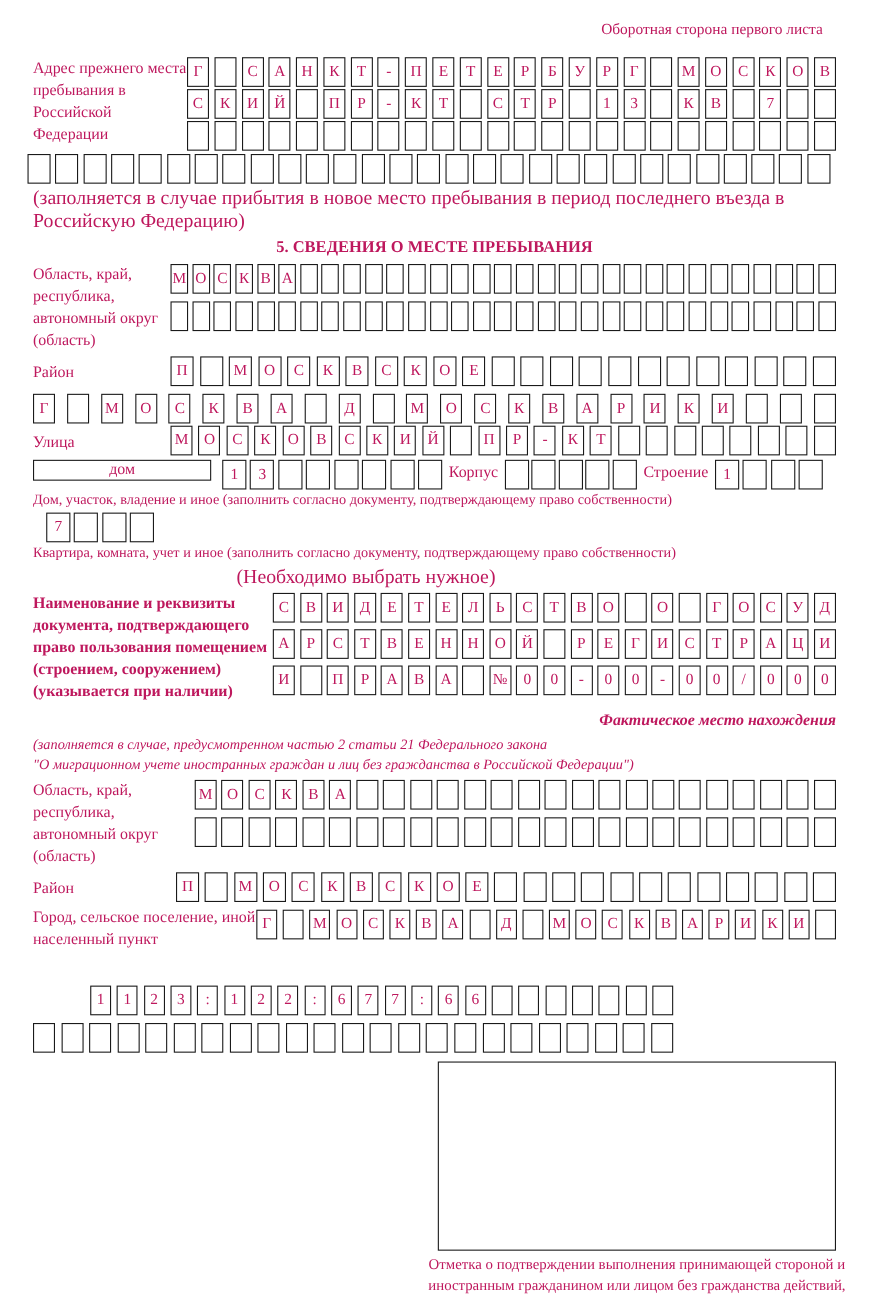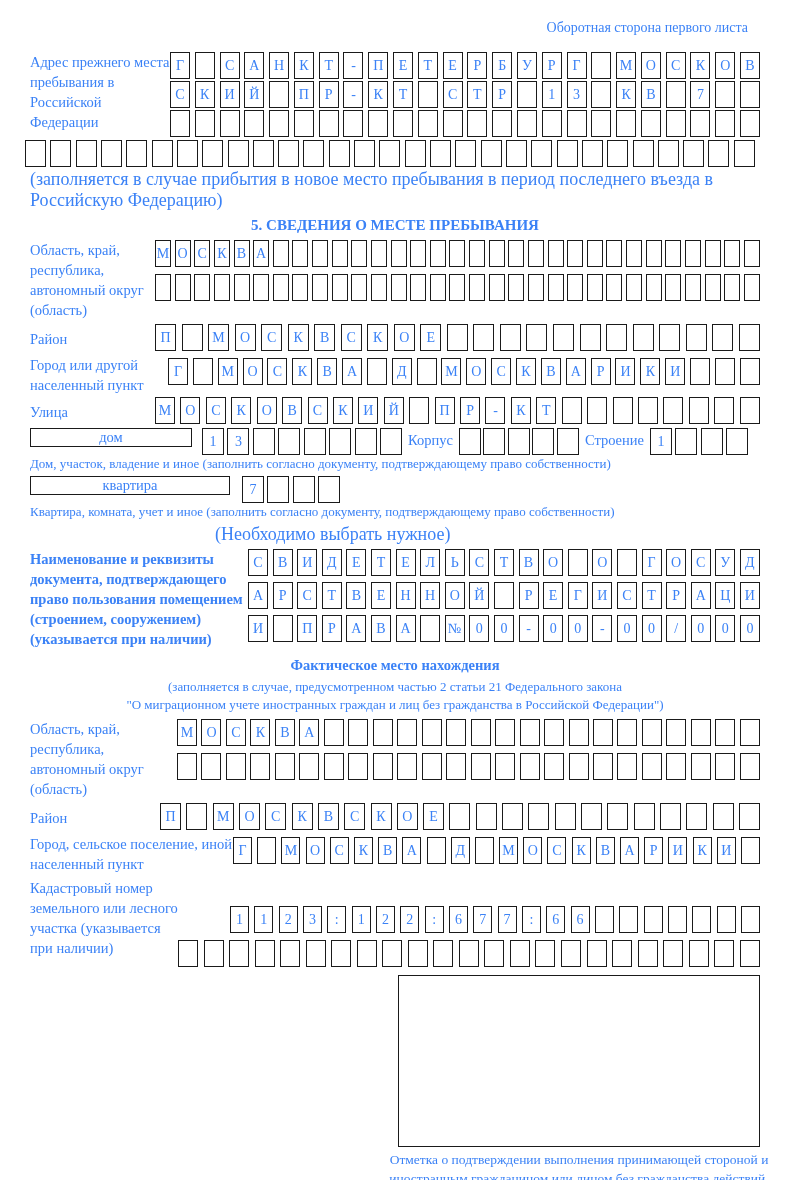--- a/index.html
+++ b/index.html
@@ -1,20 +1,20 @@
 <!DOCTYPE html>
 <html><head>
 <meta charset="utf-8">
 <style>
   html,body{margin:0;padding:0;background:#fff;}
   .page{
     width:800px;height:1180px;box-sizing:border-box;
     padding:20px 40px 0 30px;
     font-family:"Liberation Serif","DejaVu Serif",serif;
-    color:#3b82f6;background:#fff;overflow:hidden;position:relative;
+    color:#be185d;background:#fff;overflow:hidden;position:relative;
   }
   .hdr-note{text-align:right;font-size:14px;padding-right:12px;}
   .row{display:flex;align-items:flex-start;}
   .col{display:flex;flex-direction:column;}
   .grow{flex:1;}
   .lbl{font-size:14.5px;line-height:1.38;flex-shrink:0;}
   .boxes{display:flex;justify-content:space-between;}
   .cell{
     box-sizing:border-box;border:1.6px solid #1a1a1a;background:#fff;
     width:var(--cw,20px);height:27px;flex-shrink:0;
@@ -22,22 +22,22 @@
     font-size:14px;line-height:1;
   }
   .wide-box{
     box-sizing:border-box;border:1.6px solid #1a1a1a;height:19px;
     display:flex;align-items:center;justify-content:center;
     font-size:14.5px;flex-shrink:0;
   }
   .cap{font-size:18px;margin-top:2px;}
   .cap-left{font-size:13px;margin:1px 0 4px 0;}
   .h2{font-weight:bold;font-size:15px;text-align:center;margin:6px 0 6px 0;}
-  .h3{font-weight:bold;font-size:14.5px;text-align:center;margin:8px 0 4px 0;}
-  .sub{font-size:13px;text-align:center;line-height:1.4;}
+  .h3{font-weight:bold;font-size:14.5px;text-align:right;margin:8px 0 4px 0;font-style:italic;}
+  .sub{font-size:13px;line-height:1.4;font-style:italic;}
   .mb2{margin-bottom:2px;}
   .mt4{margin-top:4px;}
   .inline-lbl{font-size:14.5px;margin:4px 6px 0 6px;white-space:nowrap;}
   .stay-lbl{font-size:14.5px;margin-top:5px;}
   .opt-lbl{font-size:14.5px;margin:5px 10px 0 8px;white-space:nowrap;}
   .cb{width:24px;--cw:24px;}
   .stamp-box{
     box-sizing:border-box;border:1.6px solid #1a1a1a;
     width:362px;height:172px;margin-left:368px;margin-top:8px;background:#fff;
   }
@@ -280,21 +280,20 @@
         <div class="cell"></div>
         <div class="cell"></div>
         <div class="cell"></div>
         <div class="cell"></div>
         <div class="cell"></div>
         <div class="cell"></div>
       </div>
   </div>
 
   <div class="row mt4">
-    <div class="lbl" style="width:138px;">Город или другой населенный пункт</div>
     <div class="boxes bx-city2 grow" style="margin-top:3px;">
         <div class="cell">Г</div>
         <div class="cell"></div>
         <div class="cell">М</div>
         <div class="cell">О</div>
         <div class="cell">С</div>
         <div class="cell">К</div>
         <div class="cell">В</div>
         <div class="cell">А</div>
         <div class="cell"></div>
@@ -370,21 +369,20 @@
     <div class="boxes bx-str">
         <div class="cell">1</div>
         <div class="cell"></div>
         <div class="cell"></div>
         <div class="cell"></div>
       </div>
   </div>
   <div class="cap-left">Дом, участок, владение и иное (заполнить согласно документу, подтверждающему право собственности)</div>
 
   <div class="row">
-    <div class="wide-box" style="width:200px;">квартира</div>
     <div class="boxes bx-apt" style="margin-left:12px;">
         <div class="cell">7</div>
         <div class="cell"></div>
         <div class="cell"></div>
         <div class="cell"></div>
       </div>
   </div>
   <div class="cap-left">Квартира, комната, учет и иное (заполнить согласно документу, подтверждающему право собственности)</div>
 
   <div class="cap" style="width:260px;margin-left:185px;">(Необходимо выбрать нужное)</div>
@@ -577,21 +575,20 @@
         <div class="cell">А</div>
         <div class="cell">Р</div>
         <div class="cell">И</div>
         <div class="cell">К</div>
         <div class="cell">И</div>
         <div class="cell"></div>
       </div>
   </div>
 
   <div class="row mt4">
-    <div class="lbl" style="width:148px;">Кадастровый номер земельного или лесного участка (указывается при наличии)</div>
     <div class="col grow">
       <div class="boxes bx-cad1" style="margin-top:28px;margin-bottom:7px;">
           <div class="cell">1</div>
           <div class="cell">1</div>
           <div class="cell">2</div>
           <div class="cell">3</div>
           <div class="cell">:</div>
           <div class="cell">1</div>
           <div class="cell">2</div>
           <div class="cell">2</div>

